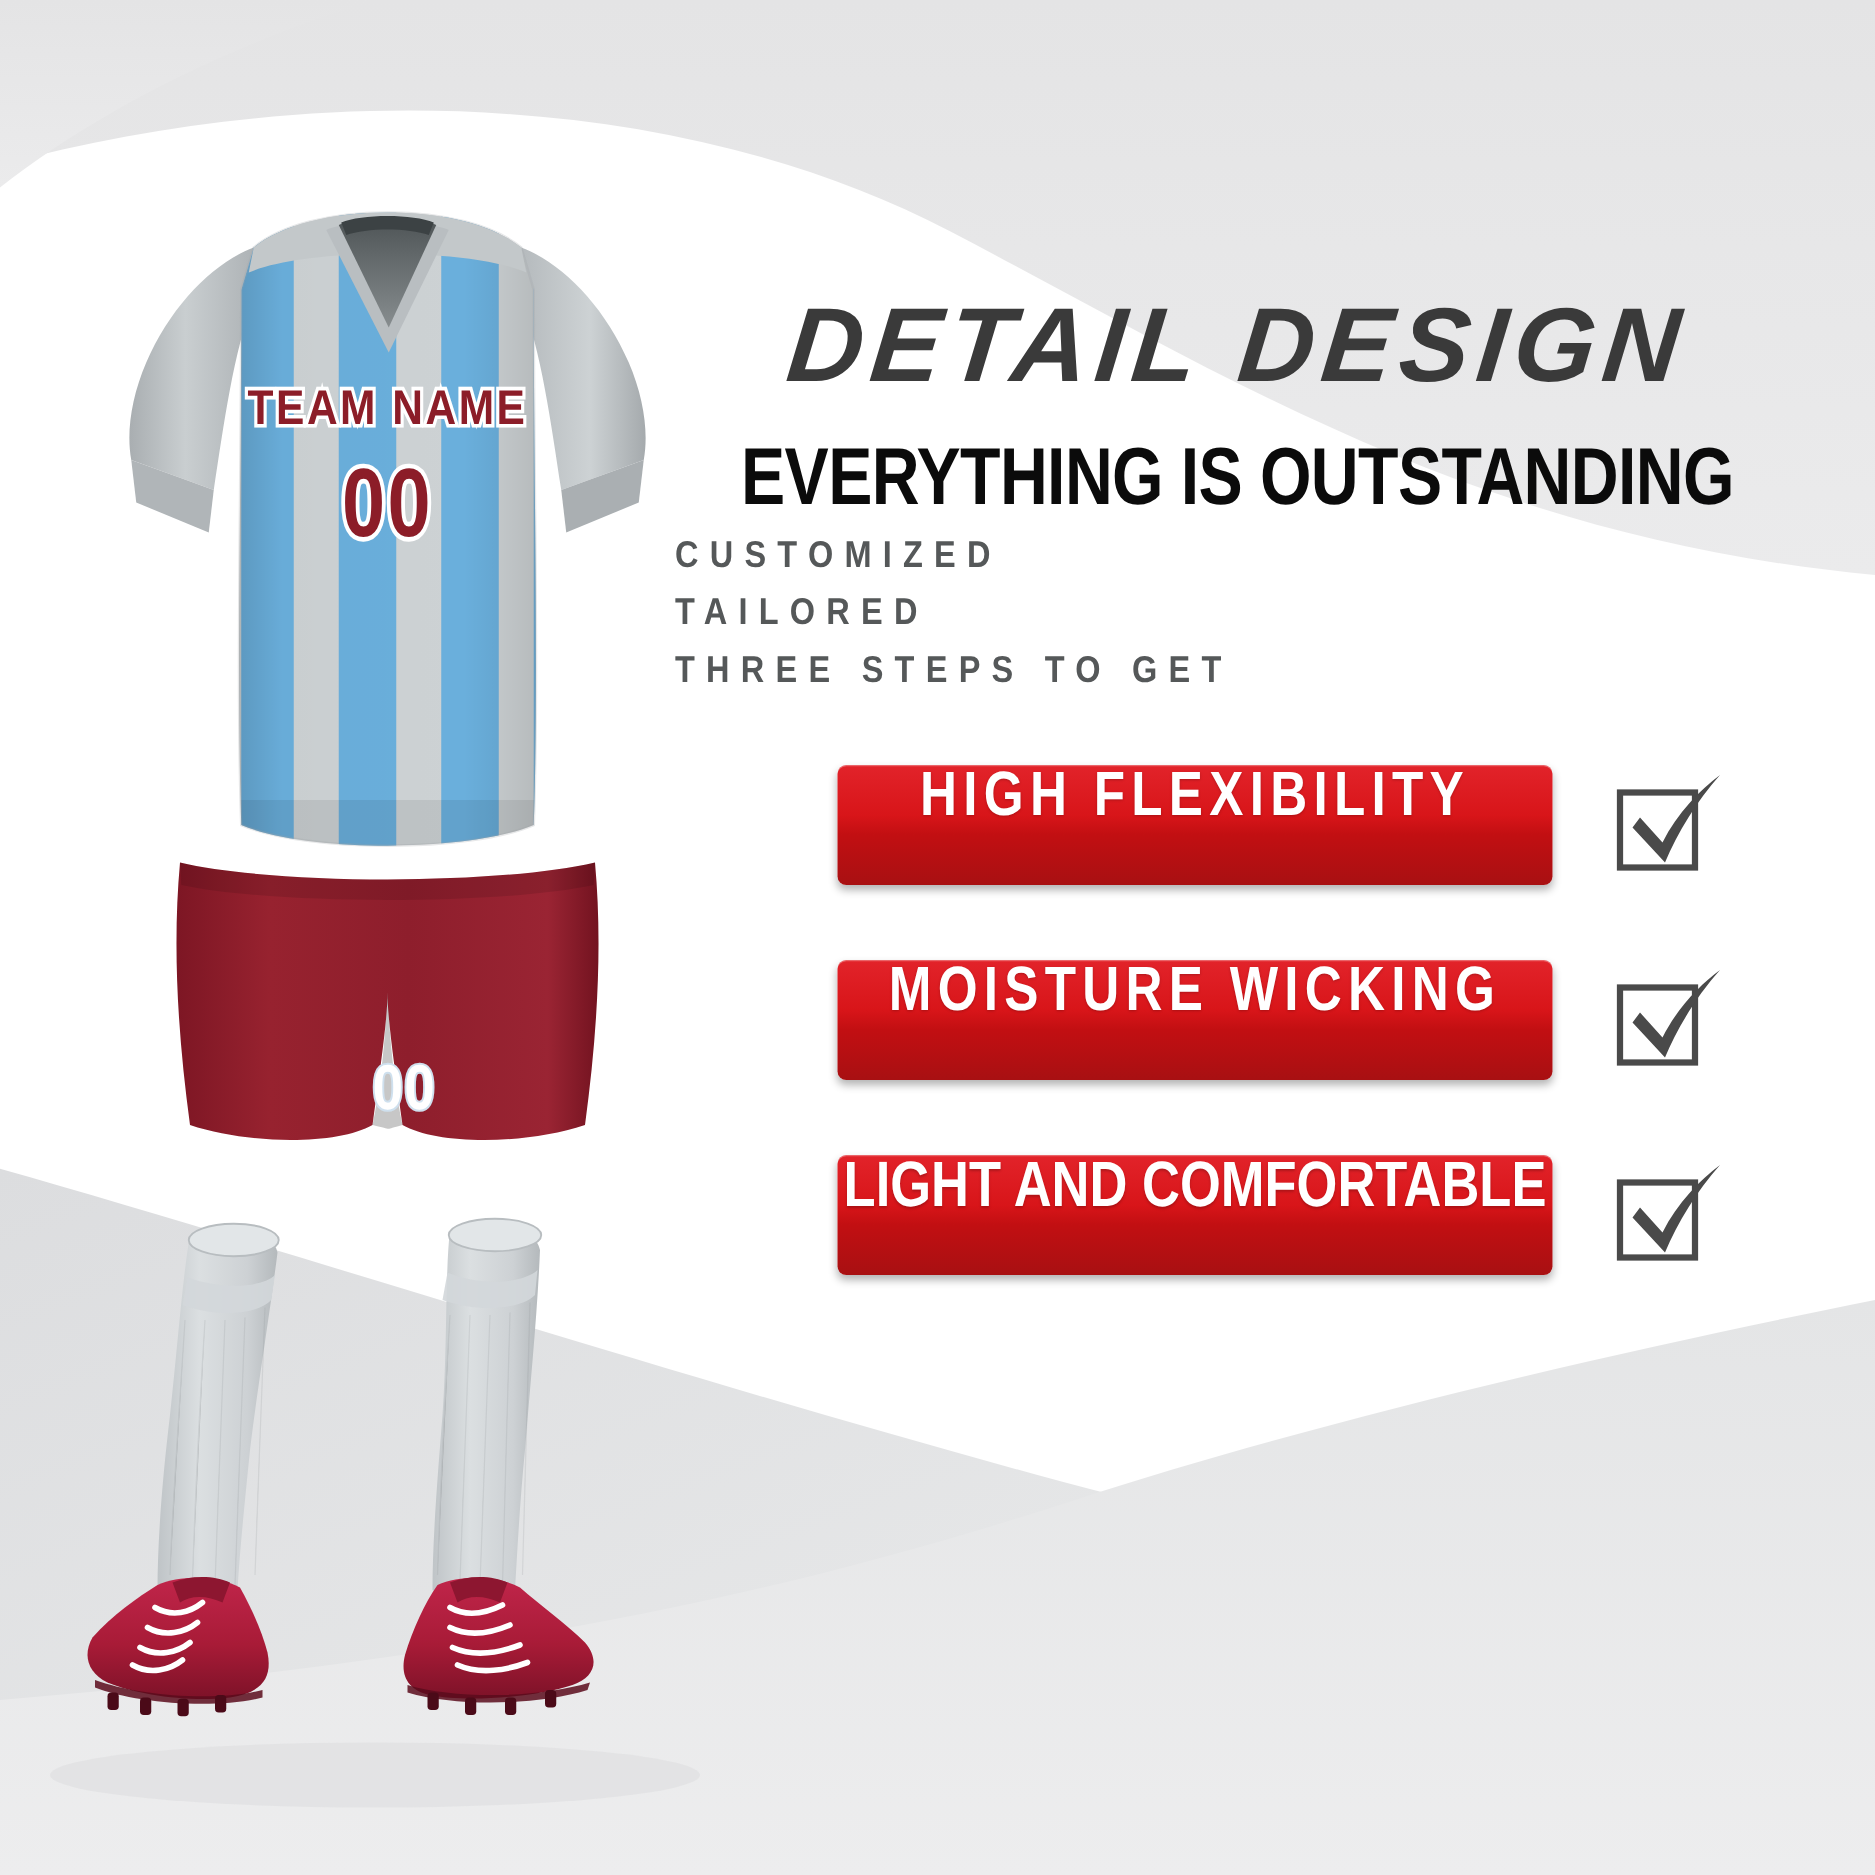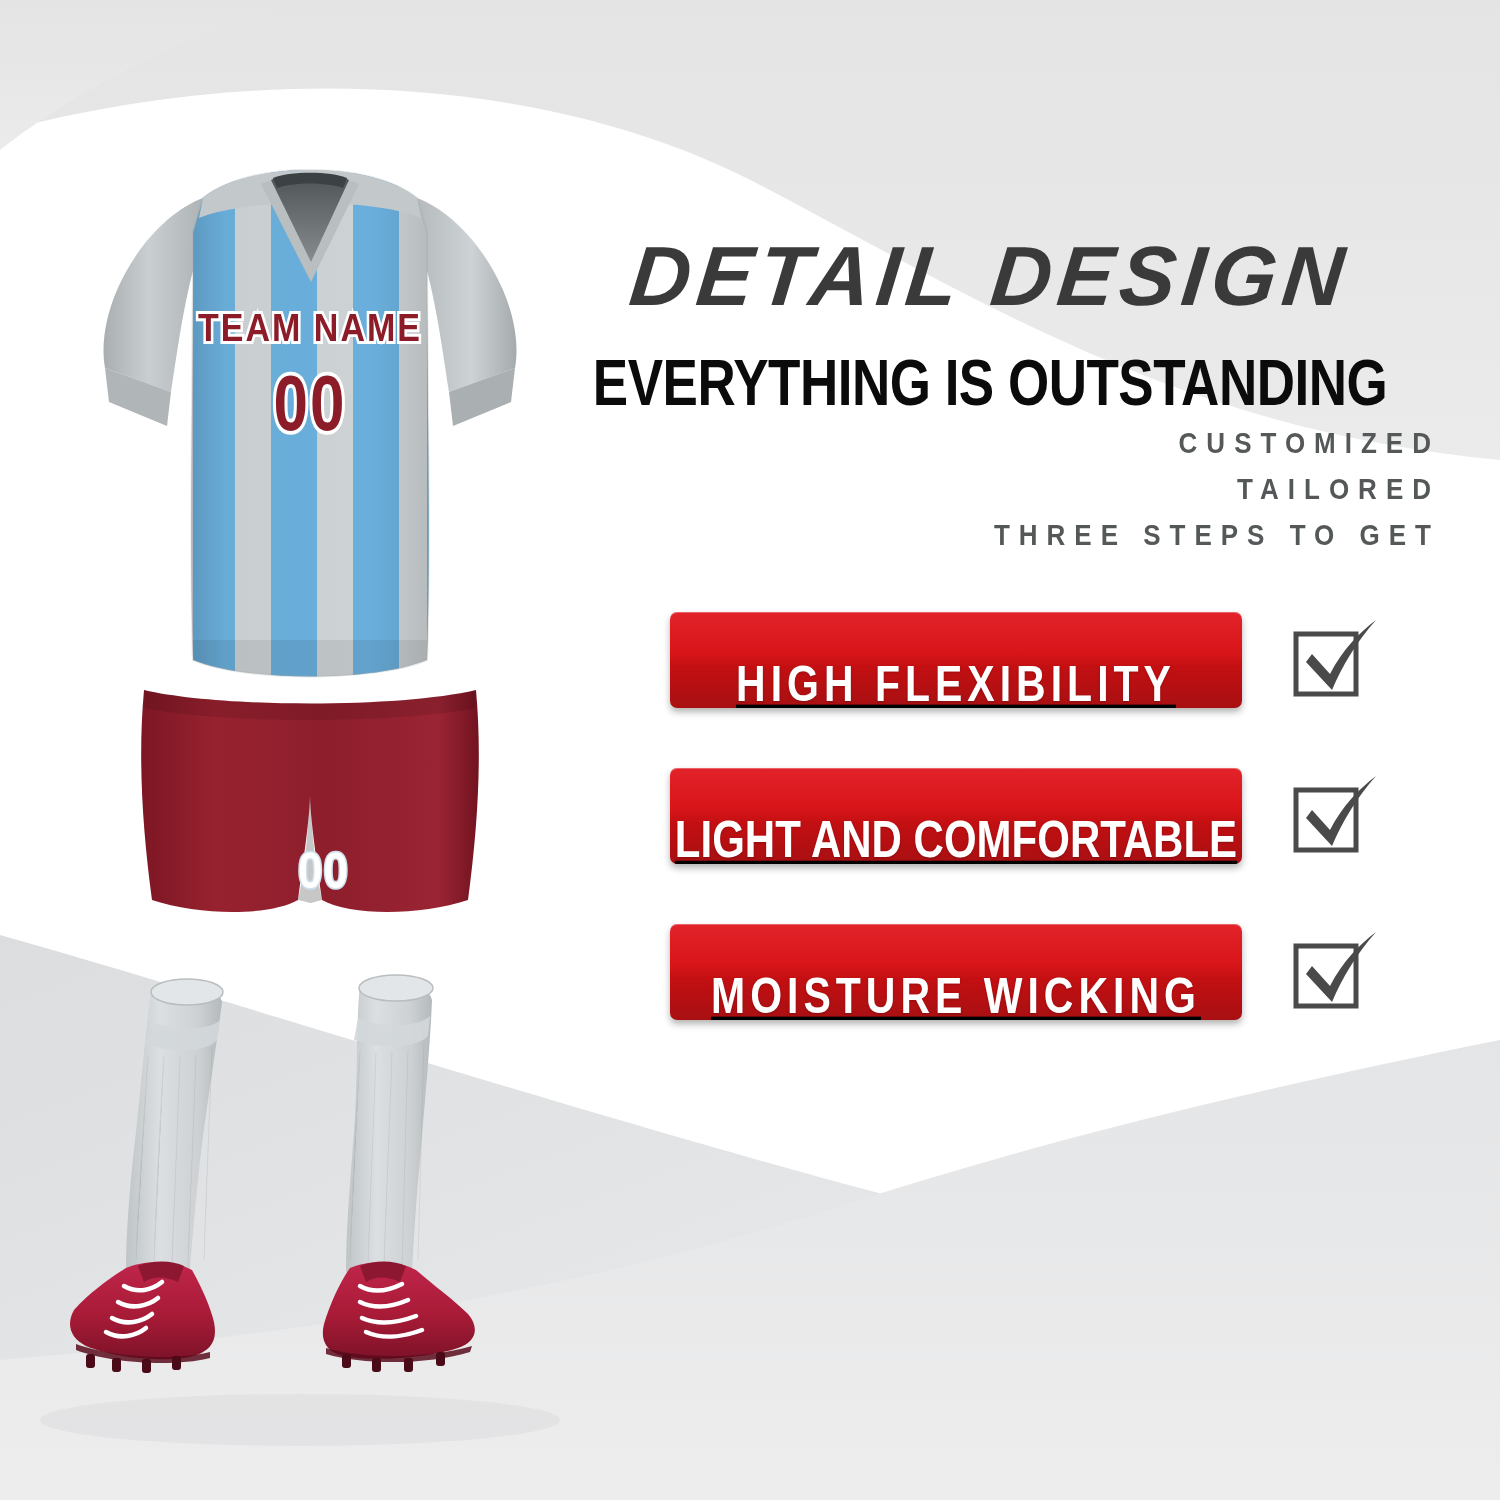--- a/index.html
+++ b/index.html
@@ -66,40 +66,39 @@
   }
   .headline span{ display:inline-block; }
 
   .subhead {
     position:absolute; left:0; top:345px; width:900px; text-align:center;
     font-weight:bold; font-size:53px; letter-spacing:-0.5px;
     color:#0b0b0b; white-space:nowrap; transform:scaleY(1.22);
     transform-origin:center top;
   }
 
-  .taglines { position:absolute; left:0; top:420px; width:900px; text-align:right; }
+  .taglines { position:absolute; left:0; top:420px; width:900px; text-align:left; }
   .tagline {
     font-weight:bold; font-size:26px; letter-spacing:9px;
     color:#555859; line-height:46px; white-space:nowrap;
     transform:scaleY(1.15);
   }
 
   
   .features { position:absolute; left:130px; top:612px; width:780px; }
   .feature-row {
     position:relative; height:96px; margin-bottom:60px;
     display:flex; align-items:center;
   }
   .feature-bar {
     width:572px; height:96px; border-radius:7px;
     background:linear-gradient(180deg,#e2232a 0%,#d81519 42%,#c20f12 58%,#a81012 100%);
     box-shadow:0 4px 7px rgba(0,0,0,.30), inset 0 1px 0 rgba(255,255,255,.30);
-    display:flex; align-items:flex-end; justify-content:center;
+    display:flex; align-items:flex-start; justify-content:center;
     overflow:hidden;
-    text-decoration:underline;
   }
   .feature-label {
     color:#ffffff; font-weight:bold; font-size:42px;
     letter-spacing:0px; white-space:nowrap;
     transform:scaleY(1.22); text-shadow:0 1px 2px rgba(0,0,0,.22);
   }
   .feature-label.spaced { letter-spacing:5px; font-size:41px; }
 
   .check-wrap { margin-left:46px; width:92px; height:96px; position:relative; }
   .check-wrap svg { position:absolute; left:0; top:2px; }
@@ -382,34 +381,34 @@
         <svg width="92" height="92" viewBox="0 0 92 92" xmlns="http://www.w3.org/2000/svg">
           <rect x="8" y="20" width="60" height="60" fill="none" stroke="#4a4a4a" stroke-width="5"></rect>
           <path d="M18,48 L24,40 L42,60 C54,36 72,18 88,6
                    C70,26 54,52 44,76 Z" fill="#4a4a4a"></path>
         </svg>
       </div>
     </div>
 
     <div class="feature-row">
       <div class="feature-bar">
-        <span class="feature-label">LIGHT AND COMFORTABLE</span>
+        <span class="feature-label spaced">MOISTURE  WICKING</span>
       </div>
       <div class="check-wrap">
         <svg width="92" height="92" viewBox="0 0 92 92" xmlns="http://www.w3.org/2000/svg">
           <rect x="8" y="20" width="60" height="60" fill="none" stroke="#4a4a4a" stroke-width="5"></rect>
           <path d="M18,48 L24,40 L42,60 C54,36 72,18 88,6
                    C70,26 54,52 44,76 Z" fill="#4a4a4a"></path>
         </svg>
       </div>
     </div>
 
     <div class="feature-row">
       <div class="feature-bar">
-        <span class="feature-label spaced">MOISTURE  WICKING</span>
+        <span class="feature-label">LIGHT AND COMFORTABLE</span>
       </div>
       <div class="check-wrap">
         <svg width="92" height="92" viewBox="0 0 92 92" xmlns="http://www.w3.org/2000/svg">
           <rect x="8" y="20" width="60" height="60" fill="none" stroke="#4a4a4a" stroke-width="5"></rect>
           <path d="M18,48 L24,40 L42,60 C54,36 72,18 88,6
                    C70,26 54,52 44,76 Z" fill="#4a4a4a"></path>
         </svg>
       </div>
     </div>
 

